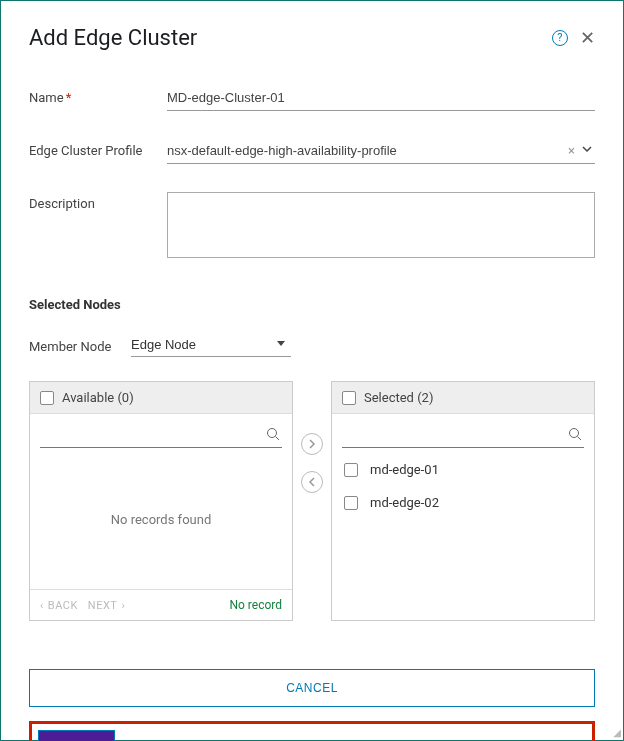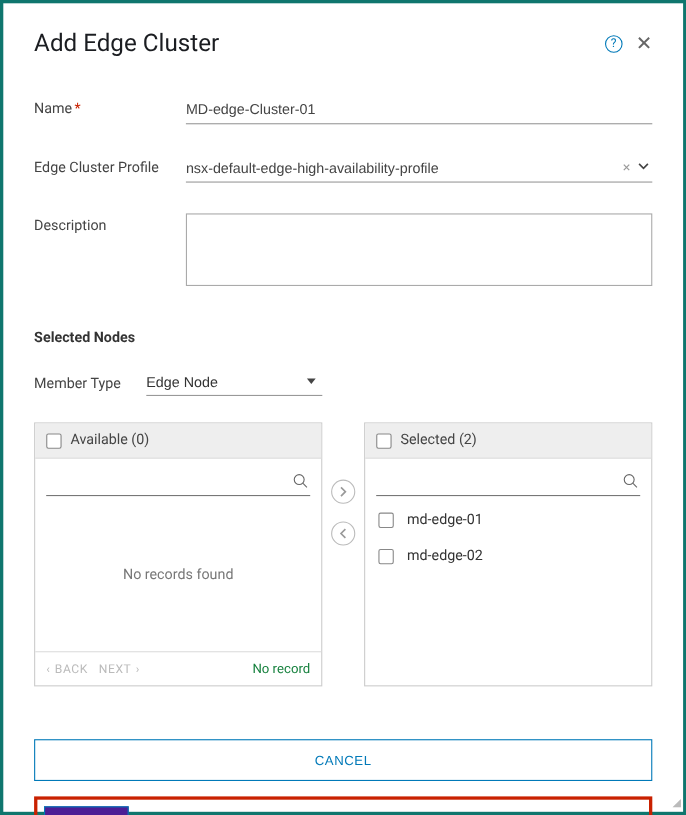--- a/index.html
+++ b/index.html
@@ -1,17 +1,17 @@
 <!DOCTYPE html>
 <html><head>
   <meta charset="utf-8">
   <style>
     * { box-sizing: border-box; margin: 0; padding: 0; }
     body { font-family: -apple-system,BlinkMacSystemFont,"Segoe UI",Roboto,sans-serif; font-size: 13px; color: #1b1d21; background: #fff; }
-    .dialog { width: 624px; height: 741px; border: 3px solid #0f766e; position: relative; padding: 24px 28px 28px; background: #fff; }
+    .dialog { width: 624px; height: 741px; border: 1px solid #0f766e; position: relative; padding: 24px 28px 28px; background: #fff; }
     .hdr { display: flex; align-items: center; justify-content: space-between; margin-bottom: 36px; }
     .title { font-size: 22px; font-weight: 400; color: #1b1d21; }
     .hdr-icons { display: flex; align-items: center; gap: 12px; }
     .help { width:16px; height:16px; border:1px solid #0079b8; border-radius:50%; color:#0079b8; font-size:11px; display:flex; align-items:center; justify-content:center; cursor:pointer; }
     .close { font-size:18px; color:#666; cursor:pointer; line-height:1; }
     .row { display:flex; align-items:flex-start; margin-bottom: 28px; }
     .lbl { width: 138px; font-size: 13px; color: #444; padding-top: 4px; }
     .req::after { content:"*"; color:#c92100; margin-left:2px; }
     .ctl { flex:1; }
     .txt { width:100%; border:none; border-bottom:1px solid #999; padding: 4px 0 5px; font-size:13px; color:#444; background:transparent; outline:none; }
@@ -83,21 +83,21 @@
   </div>
 
   <div class="row">
     <div class="lbl">Description</div>
     <div class="ctl"><textarea class="txtarea" style=""></textarea></div>
   </div>
 
   <div class="sect">Selected Nodes</div>
 
   <div class="member-row">
-    <div class="lbl">Member Type</div>
+    <div class="lbl">Member Node</div>
     <div class="sel-wrap">
       <select class="sel"><option>Edge Node</option></select>
     </div>
   </div>
 
   <div class="transfer">
 
     <div class="panel">
       <div class="panel-hd">
         <span class="cb"></span>

